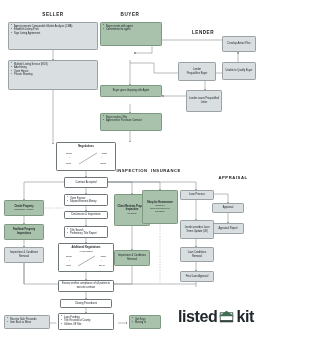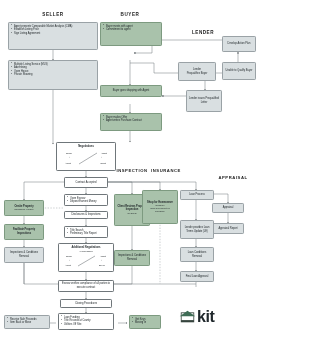--- a/index.html
+++ b/index.html
@@ -343,20 +343,21 @@
   </div>
 
   <div class="box green" style="left:129px; top:315px; width:32px; height:14px;">
     <ul>
       <li>Get Keys</li>
       <li>Moving In</li>
     </ul>
   </div>
 
   <div class="logo" style="left:178px; top:308px;">
+    <span>listed</span>
     <span class="logomark">
       <svg viewBox="0 0 24 20" width="17" height="14">
         <rect x="3" y="4" width="18" height="13" fill="#ffffff" stroke="#2b3a33" stroke-width="1.1"></rect>
         <path d="M1 9 L12 1 L23 9 Z" fill="#3f6d56"></path>
         <rect x="3" y="14.5" width="18" height="2.5" fill="#2b3a33"></rect>
       </svg>
     </span>
     <span>kit</span>
   </div>
 

